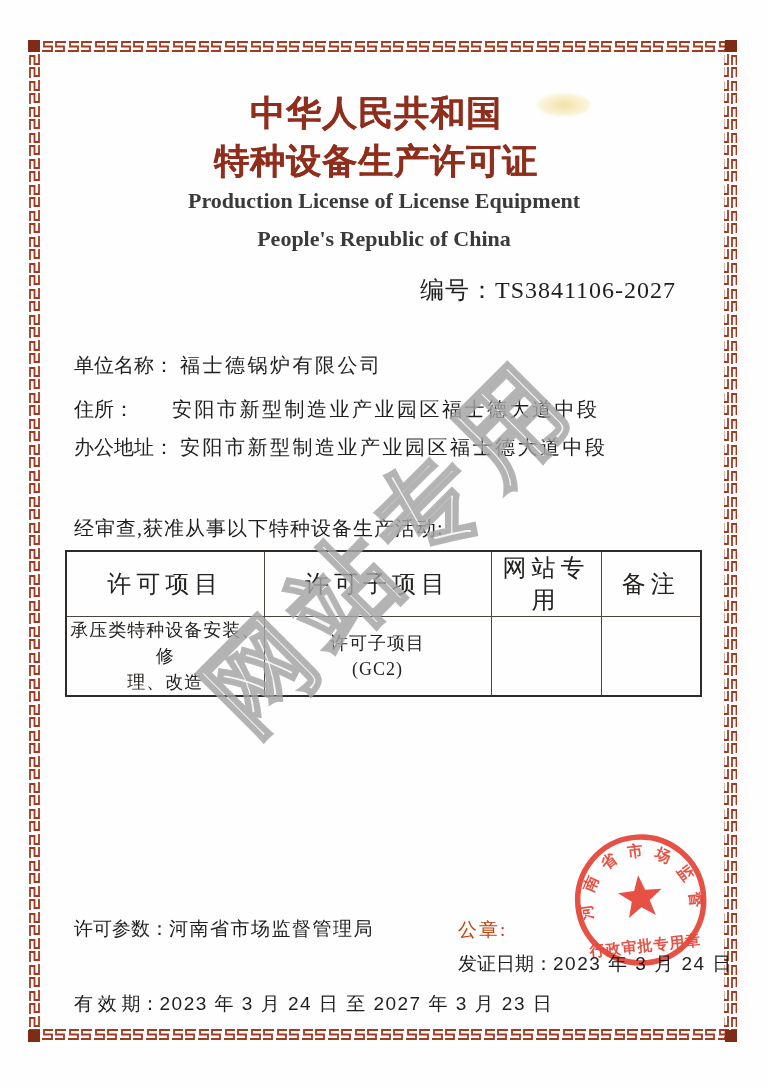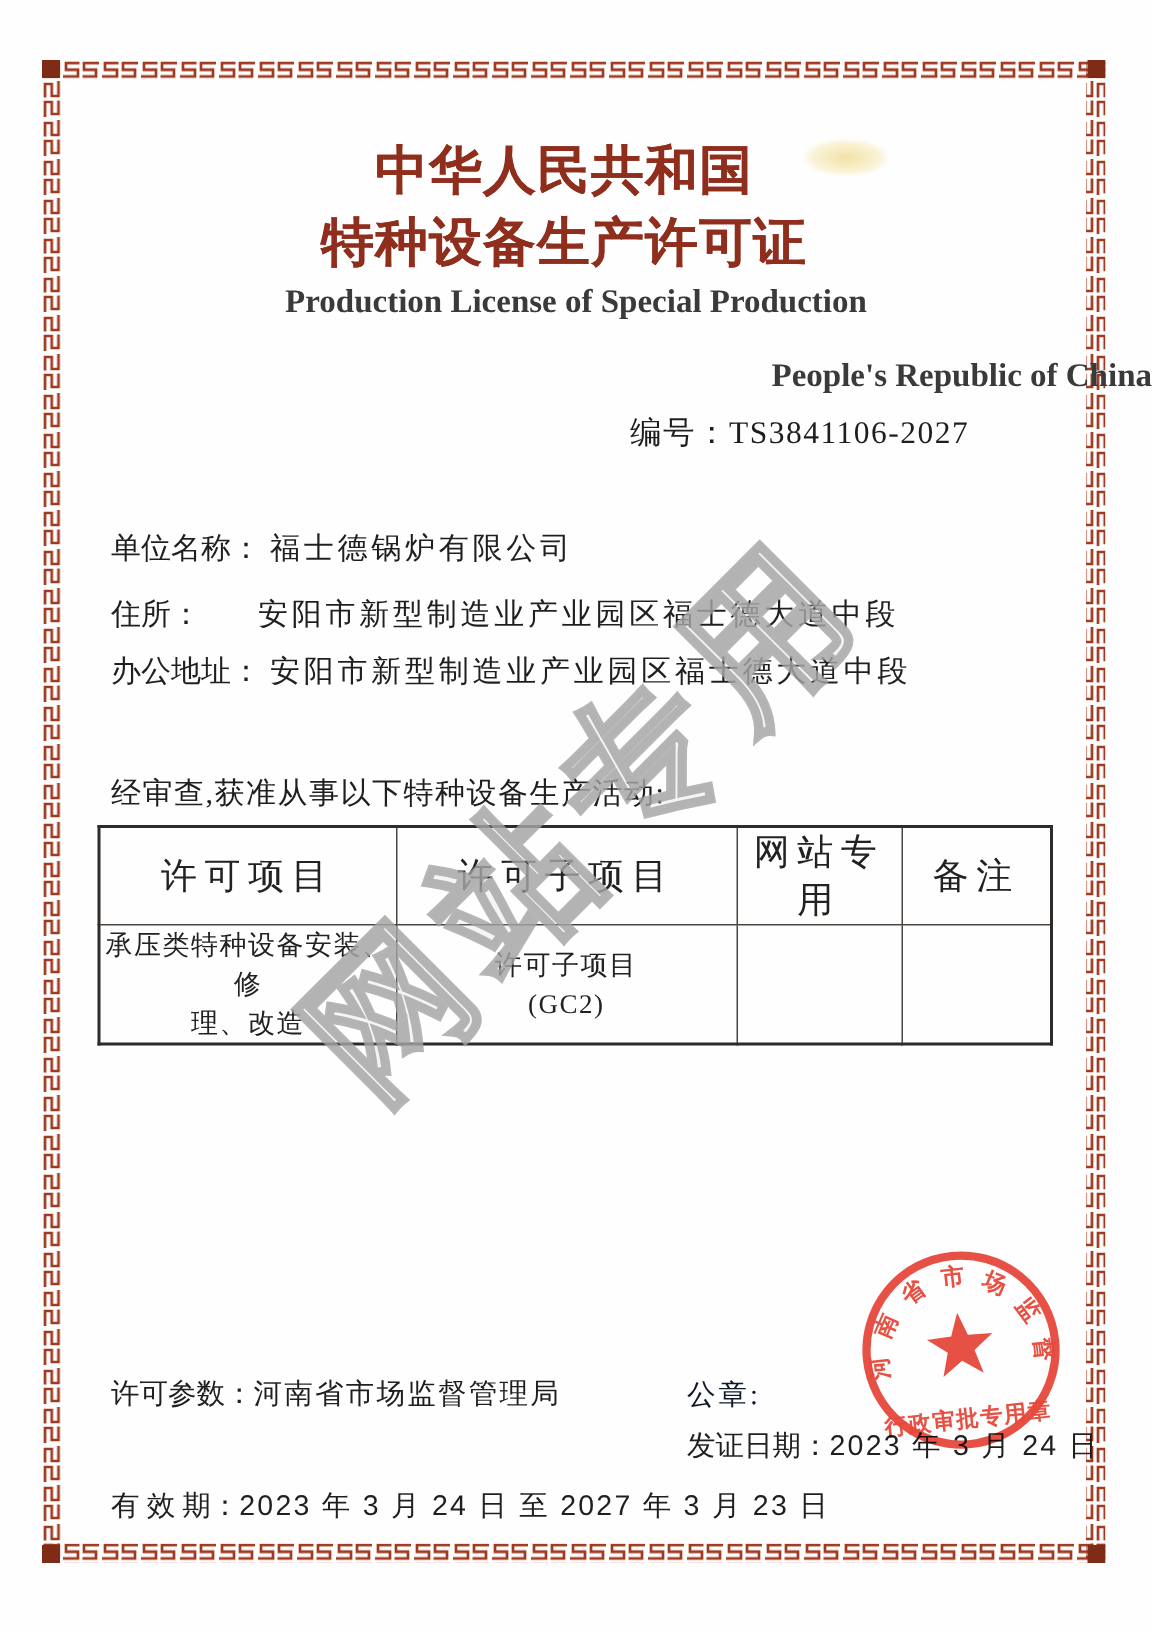--- a/index.html
+++ b/index.html
@@ -27,24 +27,24 @@
     text-shadow: 0.4px 0 0 #8f2e1c;
   }
   .t1 { top: 90px; }
   .t2 { top: 138px; }
   .title-en {
     position: absolute; left: 0; width: 768px; text-align: center;
     font-family: "Liberation Serif", "DejaVu Serif", serif;
     font-weight: 700; font-size: 22px; color: #3a3a3a; z-index: 3;
   }
   .e1 { top: 188px; }
-  .e2 { top: 237px; text-align: right; }
+  .e2 { top: 226px; }
   .license-no {
     position: absolute; left: 420px; top: 274px; z-index: 3;
-    font-size: 21px; color: #1e1e1e; letter-spacing: 1px;
+    font-size: 24px; color: #1e1e1e; letter-spacing: 1px;
   }
   .license-no .num { font-family: "Liberation Serif", "DejaVu Serif", serif; letter-spacing: 1px; }
   .info-row {
     position: absolute; left: 74px; z-index: 3;
     font-size: 20px; color: #1f1f1f; white-space: nowrap;
   }
   .info-row .lbl { display: inline-block; }
   .lbl-just { display: inline-flex; width: 92px; justify-content: space-between; }
   .info-row .val { letter-spacing: 2.5px; margin-left: 6px; margin-top: 25px; }
   .r1 { top: 352px; }
@@ -60,21 +60,21 @@
     border: 1.3px solid #4a453f;
     text-align: center; vertical-align: middle;
     font-weight: 400; color: #242220;
     white-space: pre-line;
   }
   table.lic th { height: 40px; font-size: 24px; letter-spacing: 5px; }
   table.lic td { height: 58px; font-size: 18px; letter-spacing: 1px; line-height: 1.45; }
   .footer-line { position: absolute; z-index: 3; font-size: 19px; color: #1f1f1f; white-space: nowrap; }
   .footer-line .val { letter-spacing: 1.5px; }
   .issuer { left: 74px; top: 916px; }
-  .seal-label { left: 458px; top: 917px; color: #0f172a; letter-spacing: 2px; }
+  .seal-label { left: 458px; top: 917px; color: #c2410c; letter-spacing: 2px; }
   .issue-date { left: 458px; top: 951px; font-family: "Liberation Sans", "DejaVu Sans", sans-serif; font-weight: 500; }
   .validity { left: 74px; top: 991px; font-family: "Liberation Sans", "DejaVu Sans", sans-serif; font-weight: 500; }
   .issue-date .cnlbl, .validity .cnlbl { font-family: "Liberation Serif", "DejaVu Serif", serif; font-weight: 400; }
   .watermark {
     position: absolute; left: 105px; top: 480px; width: 570px; height: 130px;
     line-height: 130px; text-align: center;
     transform: rotate(-45deg);
     font-family: "Liberation Sans", "DejaVu Sans", sans-serif;
     font-weight: 700; font-size: 104px; letter-spacing: 14px;
     color: rgba(200,200,200,0.18);
@@ -106,21 +106,21 @@
     <rect x="0" y="0" width="12" height="12" fill="#7e2c15"></rect>
     <rect x="697" y="0" width="12" height="12" fill="#7e2c15"></rect>
     <rect x="0" y="990" width="12" height="12" fill="#7e2c15"></rect>
     <rect x="697" y="990" width="12" height="12" fill="#7e2c15"></rect>
   </svg>
 
   <div class="smudge"></div>
 
   <div class="title-cn t1">中华人民共和国</div>
   <div class="title-cn t2">特种设备生产许可证</div>
-  <div class="title-en e1">Production License of Special Production</div>
+  <div class="title-en e1">Production License of License Equipment</div>
   <div class="title-en e2">People's Republic of China</div>
 
   <div class="license-no">
     <span>编号：</span><span class="num">TS3841106-2027</span>
   </div>
 
   <div class="info-row r1">
     <span class="lbl">单位名称：</span><span class="val">福士德锅炉有限公司</span>
   </div>
   <div class="info-row r2">

